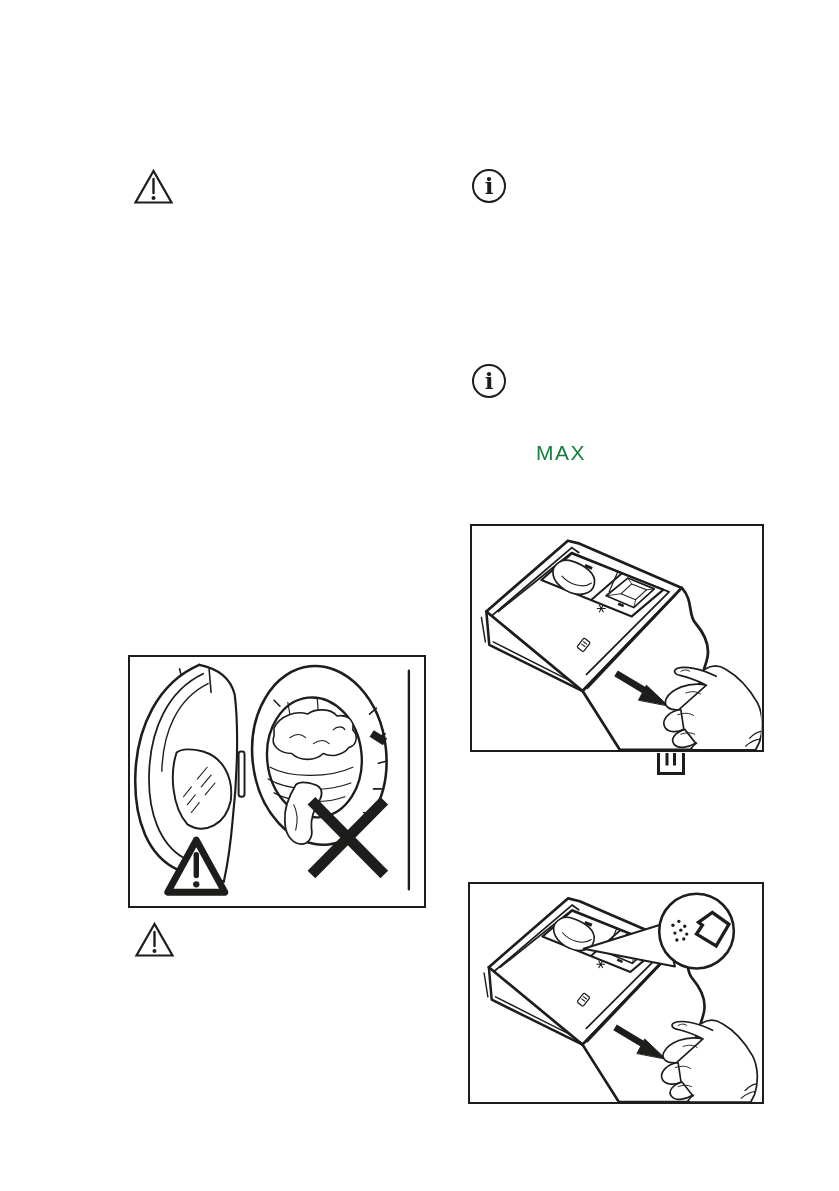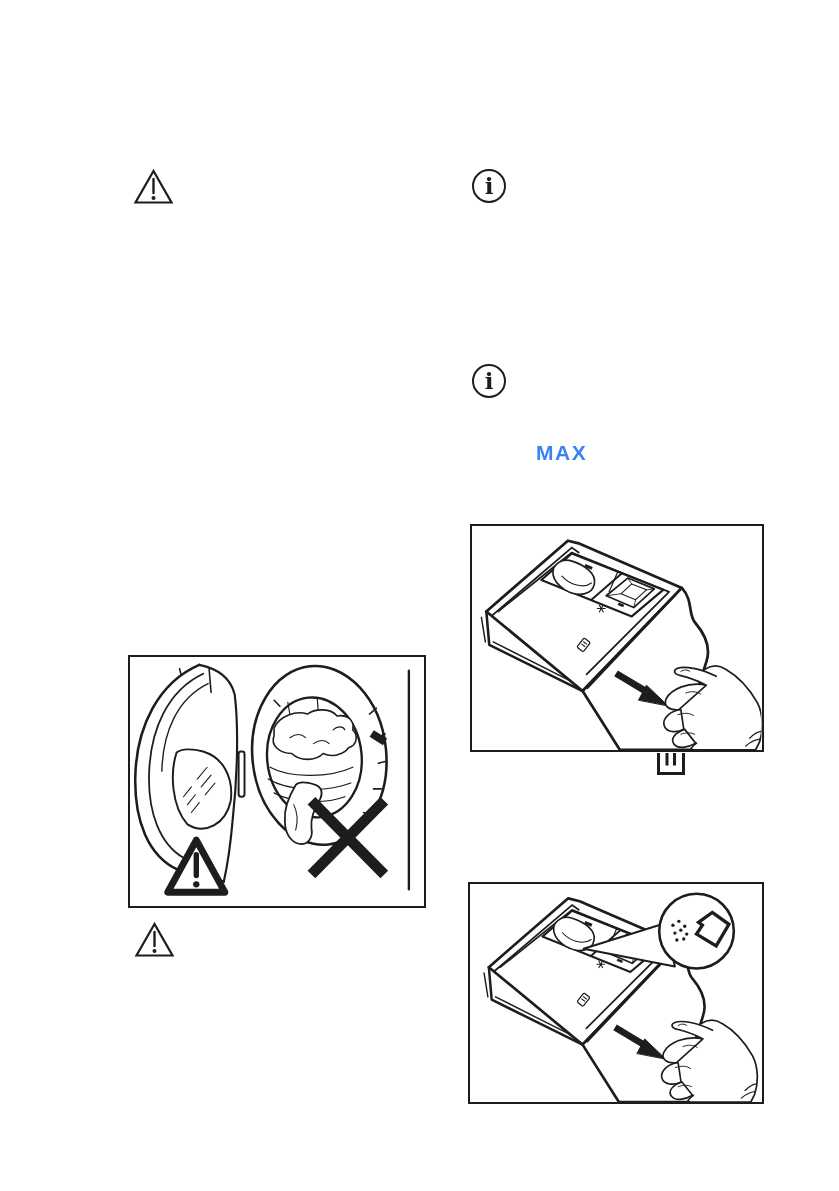--- a/index.html
+++ b/index.html
@@ -14,21 +14,21 @@
   .figure-frame svg{display:block;}
   .info-badge{
     position:absolute;width:34px;height:34px;border:2.2px solid #1d1d1b;border-radius:50%;
     box-sizing:border-box;display:flex;align-items:center;justify-content:center;background:#fff;
   }
   .info-badge span{
     font-family:"DejaVu Serif", serif;font-weight:bold;font-size:23px;line-height:1;
     transform:translateY(-1px);color:#1d1d1b;
   }
   .max-label{
-    position:absolute;font-weight:bold;font-size:21px;letter-spacing:1.5px;color:#3b82f6;
+    position:absolute;font-weight:normal;font-size:21px;letter-spacing:1.5px;color:#15803d;
     font-family:"Liberation Sans", sans-serif;
   }
   .hidden-defs{position:absolute;width:0;height:0;overflow:hidden;}
 </style>
 </head>
 <body>
 
 <svg class="hidden-defs" aria-hidden="true">
   <defs>
 

